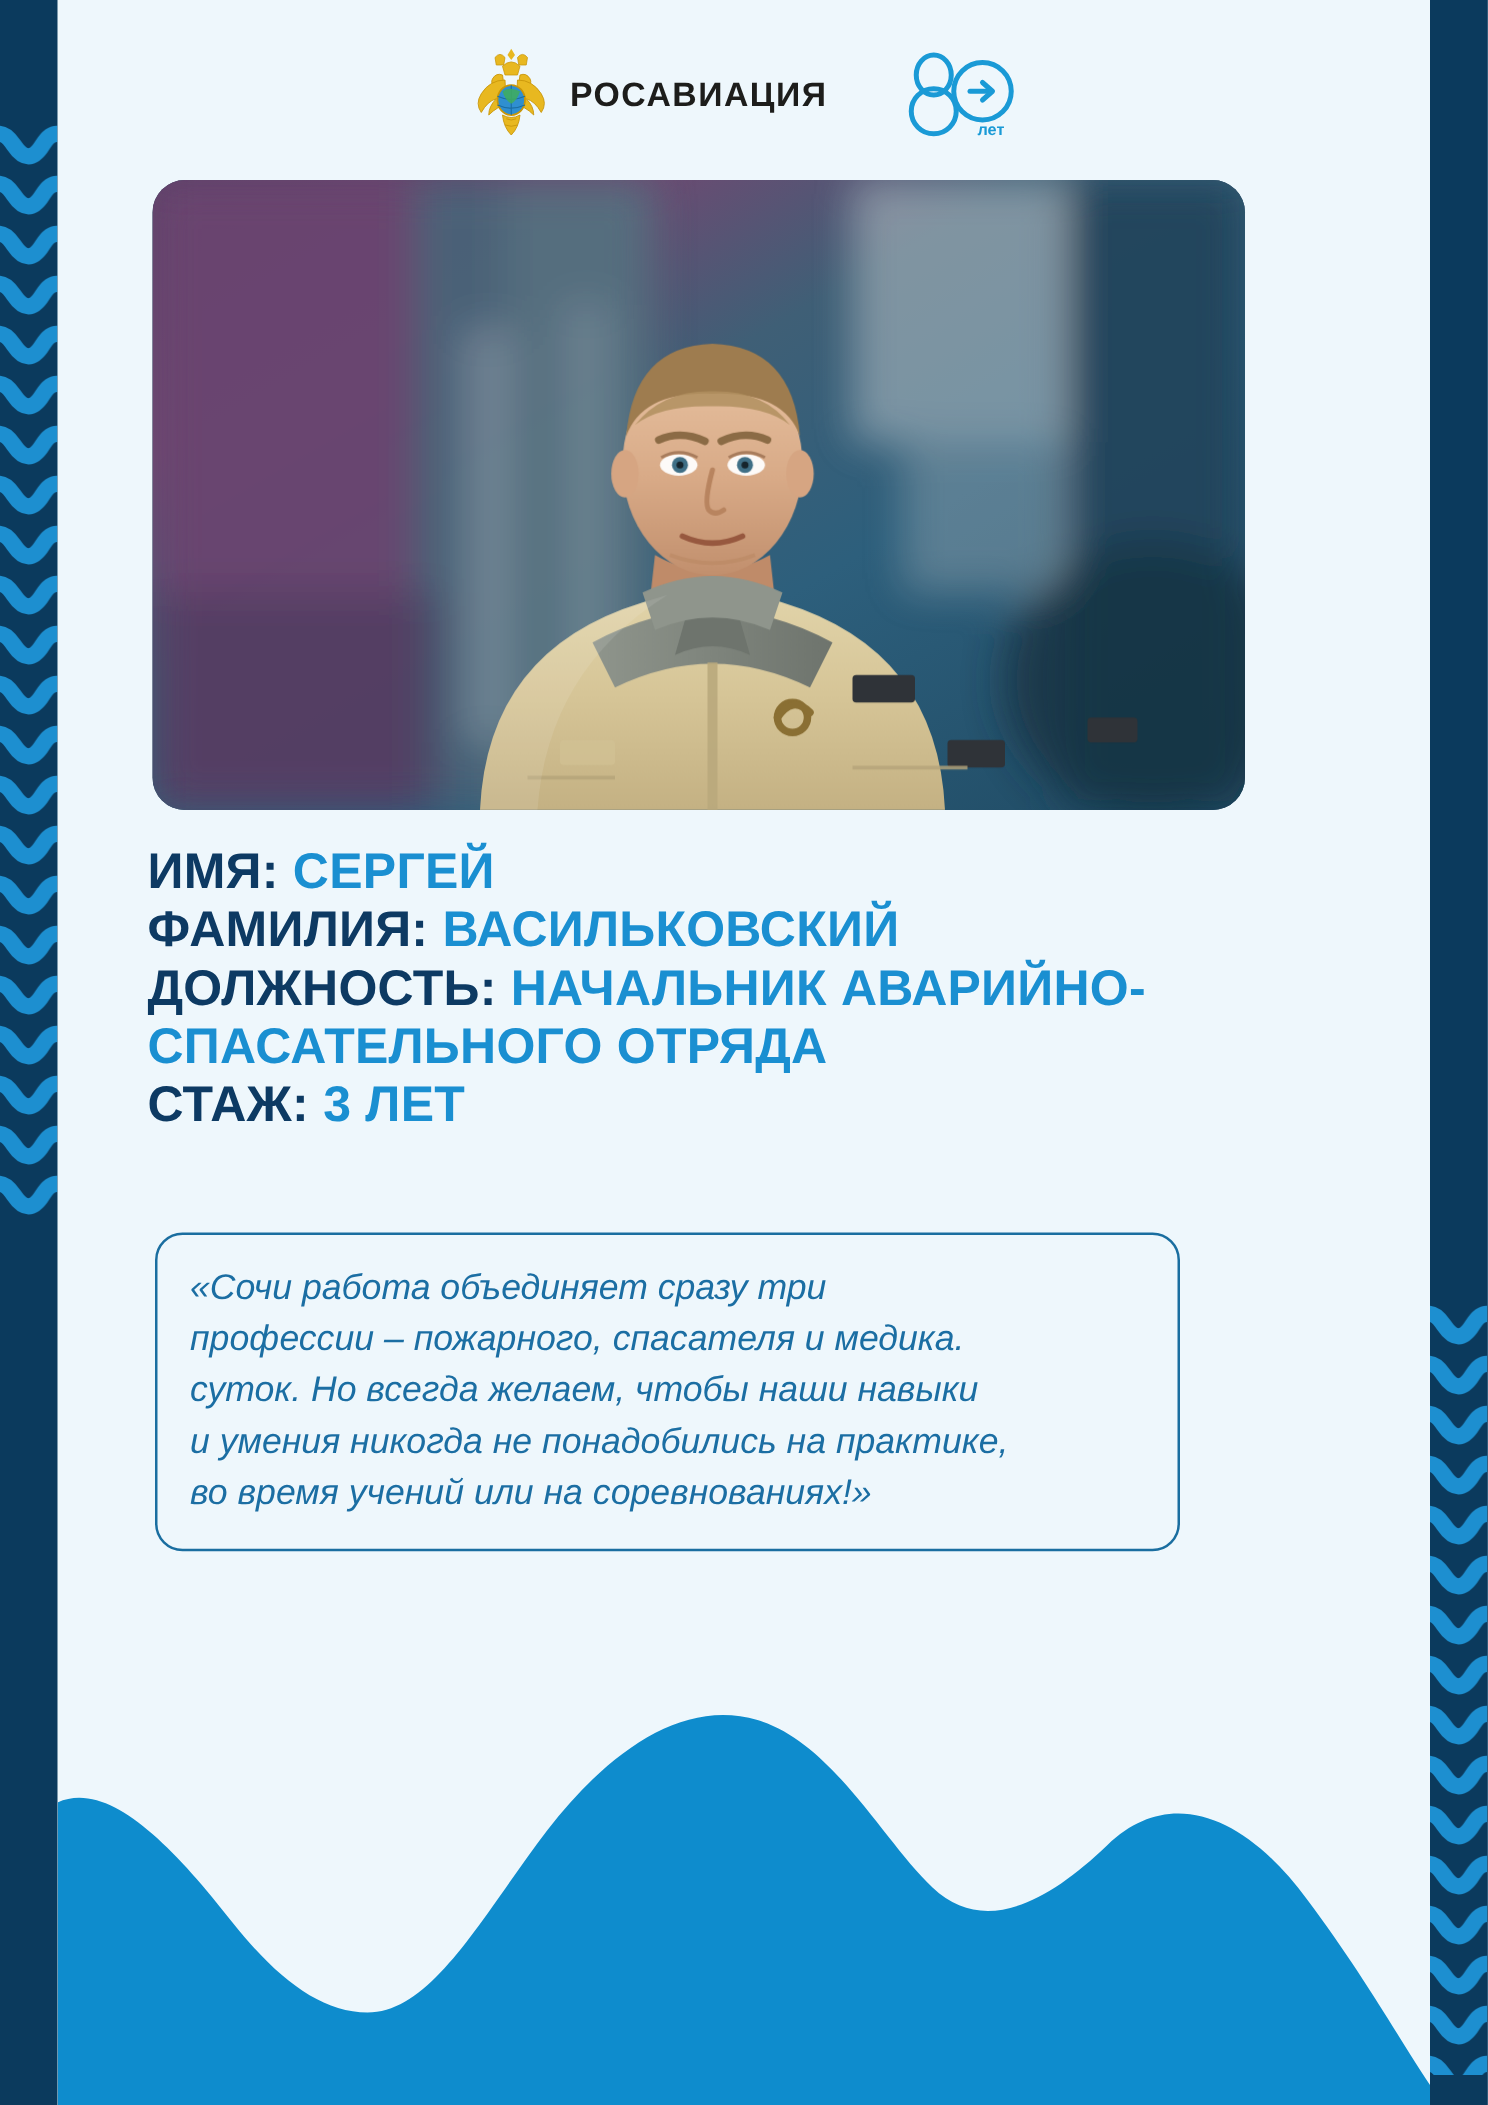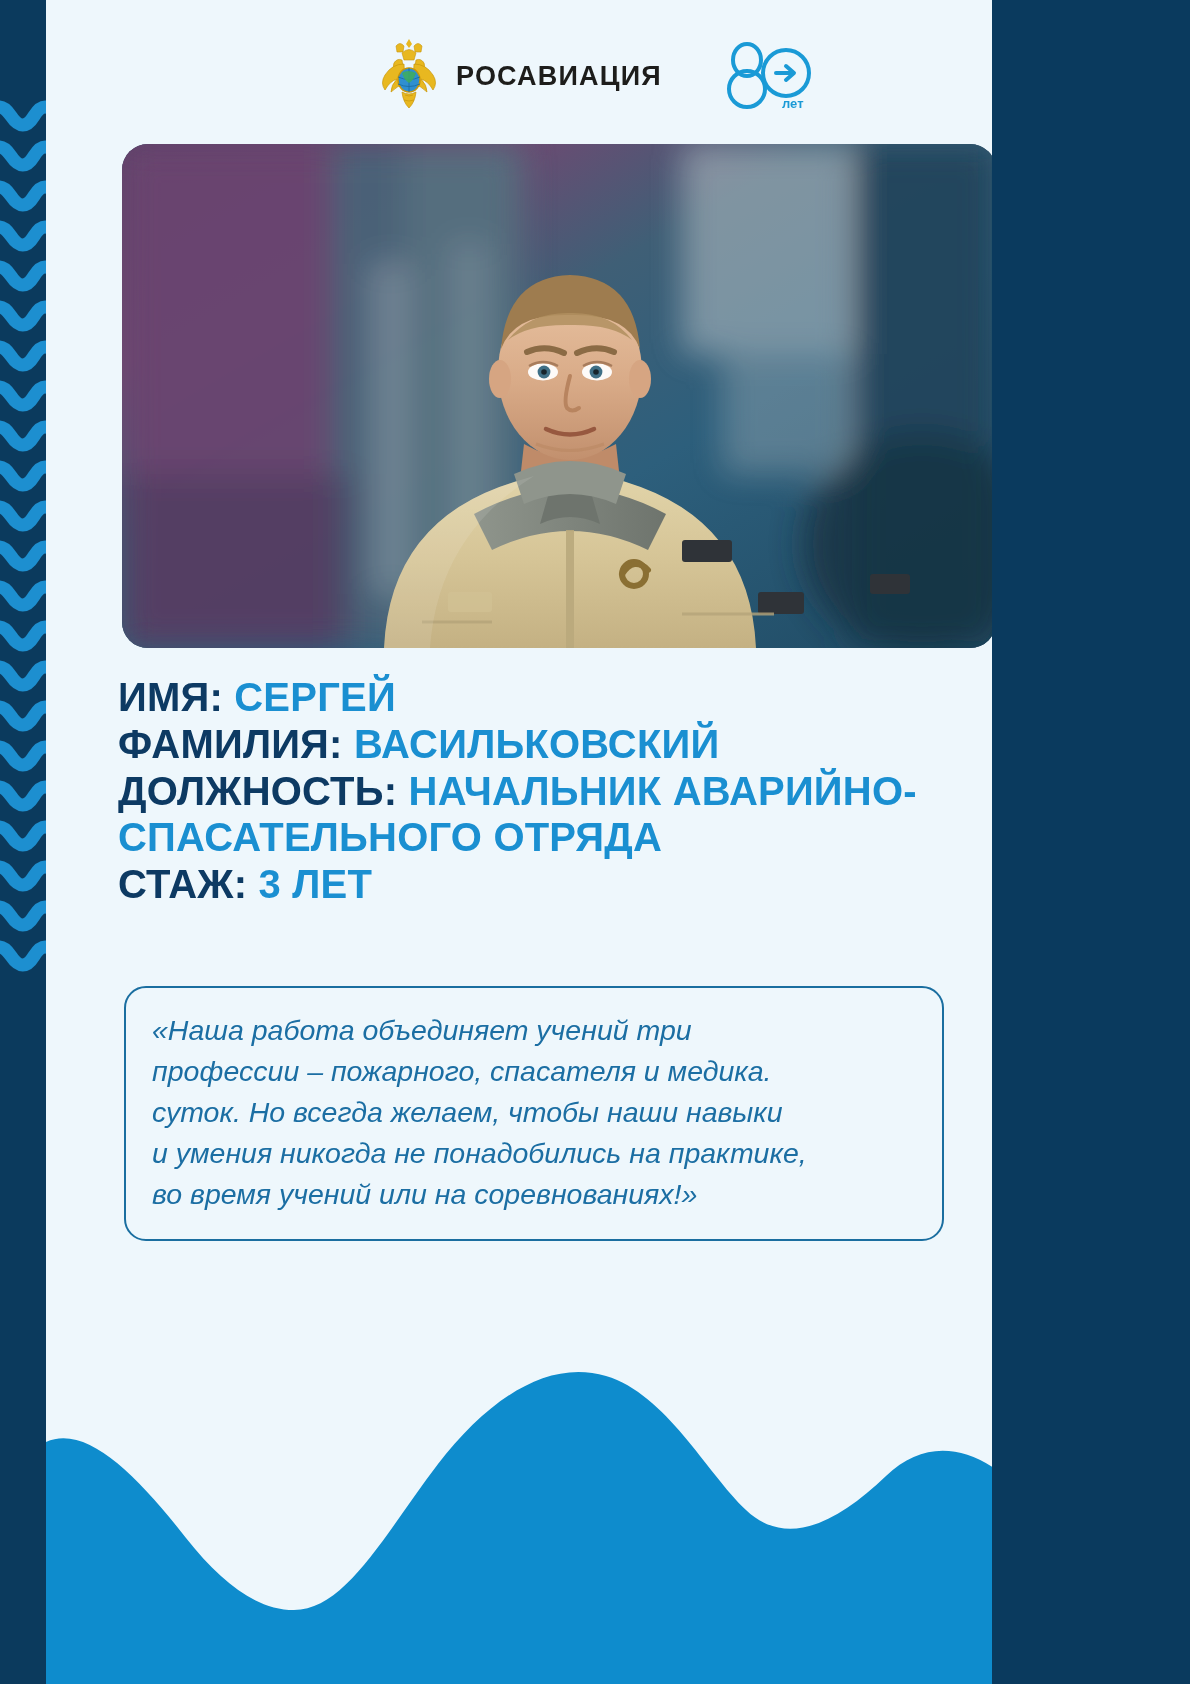--- a/index.html
+++ b/index.html
@@ -7,21 +7,21 @@
   html, body {
     width:1190px;
     height:1684px;
     background:#0a3a5e;
     font-family:"Liberation Sans", sans-serif;
     overflow:hidden;
   }
 
   .poster {
     position:relative;
-    width:992px;
+    width:1190px;
     height:1684px;
     background:#0b3a5d;
     overflow:hidden;
   }
 
   
   .rail-waves {
     position:absolute;
     z-index:2;
     pointer-events:none;
@@ -363,21 +363,21 @@
 
       <div class="info-line">
         <span class="label">СТАЖ:</span>
         <span class="value">3 ЛЕТ</span>
       </div>
 
     </div>
 
     <div class="quote-box">
       <div class="quote-text">
-        <span class="qline">«Наша работа объединяет учений три</span>
+        <span class="qline">«Сочи работа объединяет сразу три</span>
         <span class="qline">профессии – пожарного, спасателя и медика.</span>
         <span class="qline">суток. Но всегда желаем, чтобы наши навыки</span>
         <span class="qline">и умения никогда не понадобились на практике,</span>
         <span class="qline">во время учений или на соревнованиях!»</span>
       </div>
     </div>
 
     <svg class="bottom-wave" viewBox="0 0 1098 360" preserveAspectRatio="none">
       <path d="M0 118
                C 40 100, 90 150, 140 214

